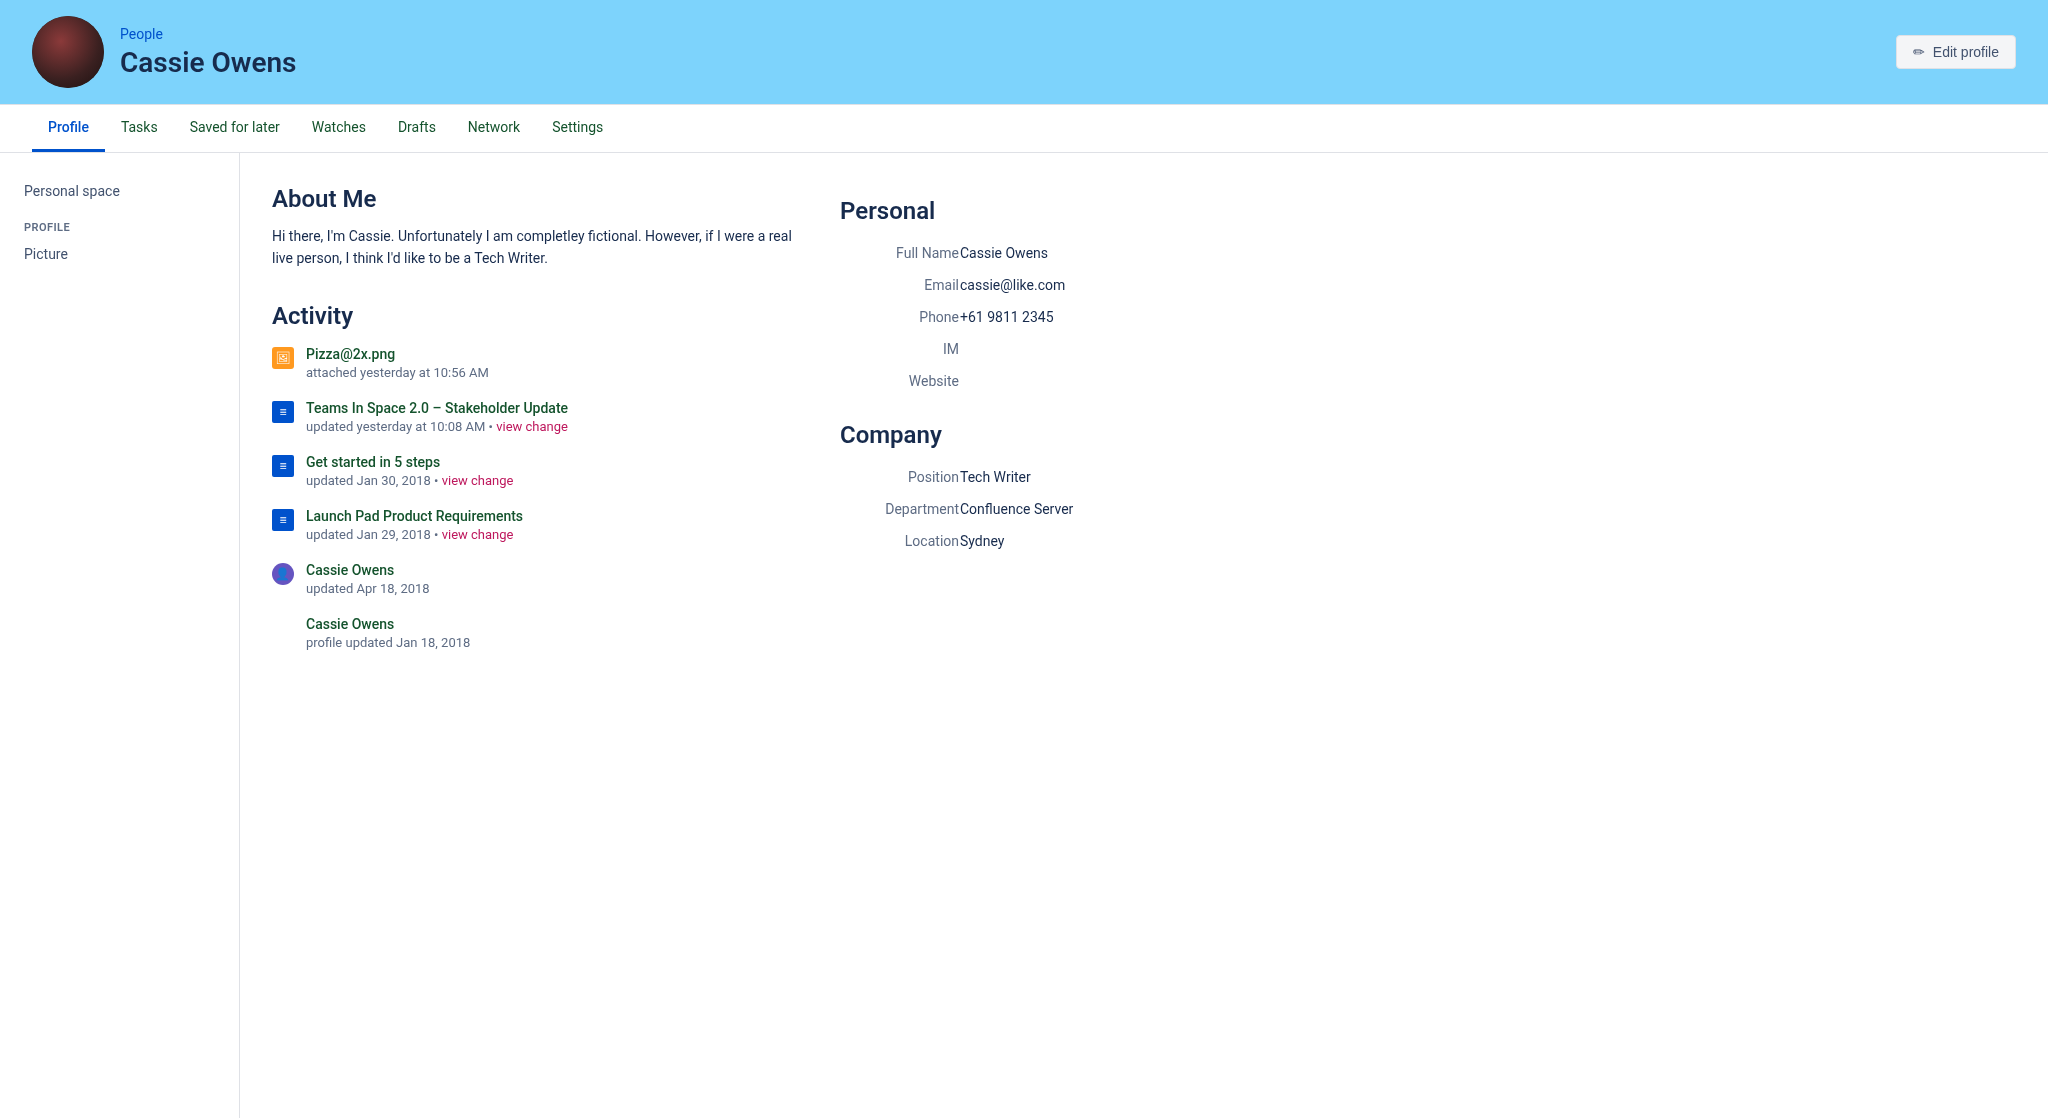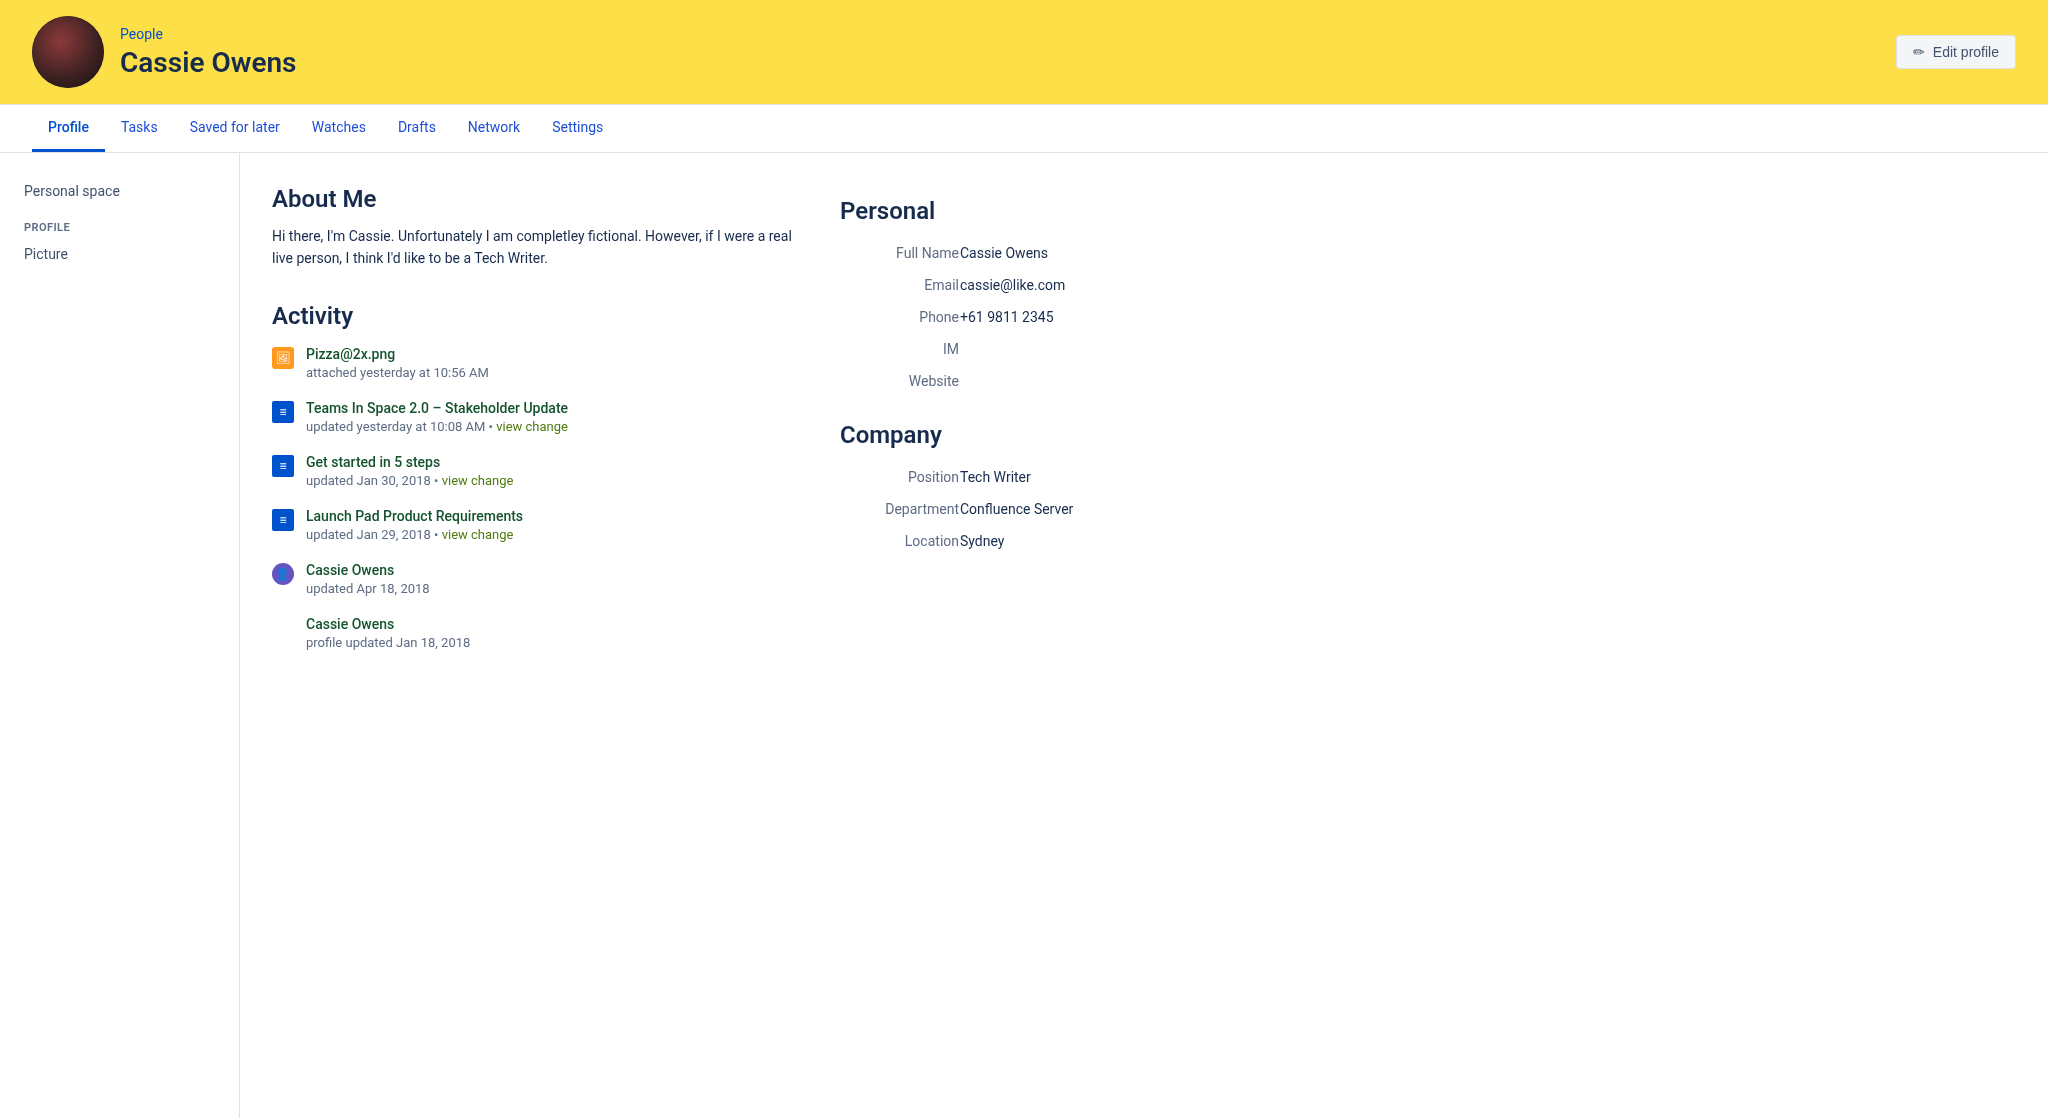--- a/index.html
+++ b/index.html
@@ -1,29 +1,29 @@
 <!DOCTYPE html>
 <html><head>
   <meta charset="utf-8">
   <style>
     * { box-sizing: border-box; margin: 0; padding: 0; }
     body { font-family: -apple-system, BlinkMacSystemFont, "Segoe UI", Roboto, sans-serif; background: #f4f5f7; color: #172b4d; font-size: 14px; }
 
     
-    .header { background: #fde047; padding: 16px 32px; display: flex; align-items: center; justify-content: space-between; border-bottom: 1px solid #dfe1e6; }
+    .header { background: #7dd3fc; padding: 16px 32px; display: flex; align-items: center; justify-content: space-between; border-bottom: 1px solid #dfe1e6; }
     .header-left { display: flex; align-items: center; gap: 16px; }
     .avatar { width: 72px; height: 72px; border-radius: 50%; background: #333; overflow: hidden; flex-shrink: 0; }
     .avatar-inner { width: 100%; height: 100%; border-radius: 50%; background: radial-gradient(circle at 40% 35%, #8b3a3a 0%, #3a2020 60%, #1a1010 100%); position: relative; }
     .header-text .breadcrumb { color: #0052cc; font-size: 14px; margin-bottom: 4px; }
     .header-text .user-name { font-size: 28px; font-weight: 600; color: #172b4d; }
     .edit-profile-btn { display: flex; align-items: center; gap: 8px; padding: 8px 16px; border: 1px solid #dfe1e6; border-radius: 4px; background: #f4f5f7; color: #42526e; cursor: pointer; font-size: 14px; }
 
     
     .nav-tabs { background: #fff; padding: 0 32px; border-bottom: 1px solid #dfe1e6; display: flex; gap: 0; }
-    .nav-tab { padding: 14px 16px; font-size: 14px; color: #1d4ed8; cursor: pointer; border-bottom: 3px solid transparent; text-decoration: none; display: block; }
+    .nav-tab { padding: 14px 16px; font-size: 14px; color: #14532d; cursor: pointer; border-bottom: 3px solid transparent; text-decoration: none; display: block; }
     .nav-tab.active { color: #0052cc; border-bottom-color: #0052cc; font-weight: 500; }
 
     
     .main-layout { display: flex; min-height: calc(100vh - 140px); background: #fff; }
 
     
     .sidebar { width: 240px; padding: 24px 16px; border-right: 1px solid #dfe1e6; flex-shrink: 0; background: #fff; }
     .sidebar-item { padding: 6px 8px; color: #42526e; cursor: pointer; font-size: 14px; border-radius: 3px; }
     .sidebar-section-label { font-size: 11px; font-weight: 600; color: #5e6c84; text-transform: uppercase; letter-spacing: 0.04em; margin: 16px 8px 6px; }
 
@@ -38,21 +38,21 @@
 
     
     .activity-title { font-size: 24px; font-weight: 600; color: #172b4d; margin-bottom: 16px; }
     .activity-item { display: flex; gap: 12px; margin-bottom: 20px; align-items: flex-start; }
     .activity-icon { width: 22px; height: 22px; flex-shrink: 0; margin-top: 1px; display: flex; align-items: center; justify-content: center; border-radius: 3px; font-size: 12px; }
     .activity-icon.image { background: #ff991f; color: white; }
     .activity-icon.page { background: #0052cc; color: white; border-radius: 2px; }
     .activity-icon.person { background: #6554c0; color: white; border-radius: 50%; }
     .activity-link { color: #14532d; font-size: 14px; font-weight: 500; cursor: pointer; text-decoration: none; display: block; margin-bottom: 3px; }
     .activity-meta { color: #5e6c84; font-size: 13px; }
-    .activity-meta a { color: #4d7c0f; text-decoration: none; margin-top: 32px; }
+    .activity-meta a { color: #be185d; text-decoration: none; margin-top: 32px; }
 
     
     .info-section-title { font-size: 24px; font-weight: 600; color: #172b4d; margin-bottom: 20px; }
     .info-row { display: flex; margin-bottom: 16px; }
     .info-label { width: 120px; text-align: right; color: #5e6c84; font-size: 14px; padding-right: 1px; flex-shrink: 0; }
     .info-value { color: #172b4d; font-size: 14px; }
     .company-section { margin-top: 32px; }
   </style>
 </head>
 <body>

